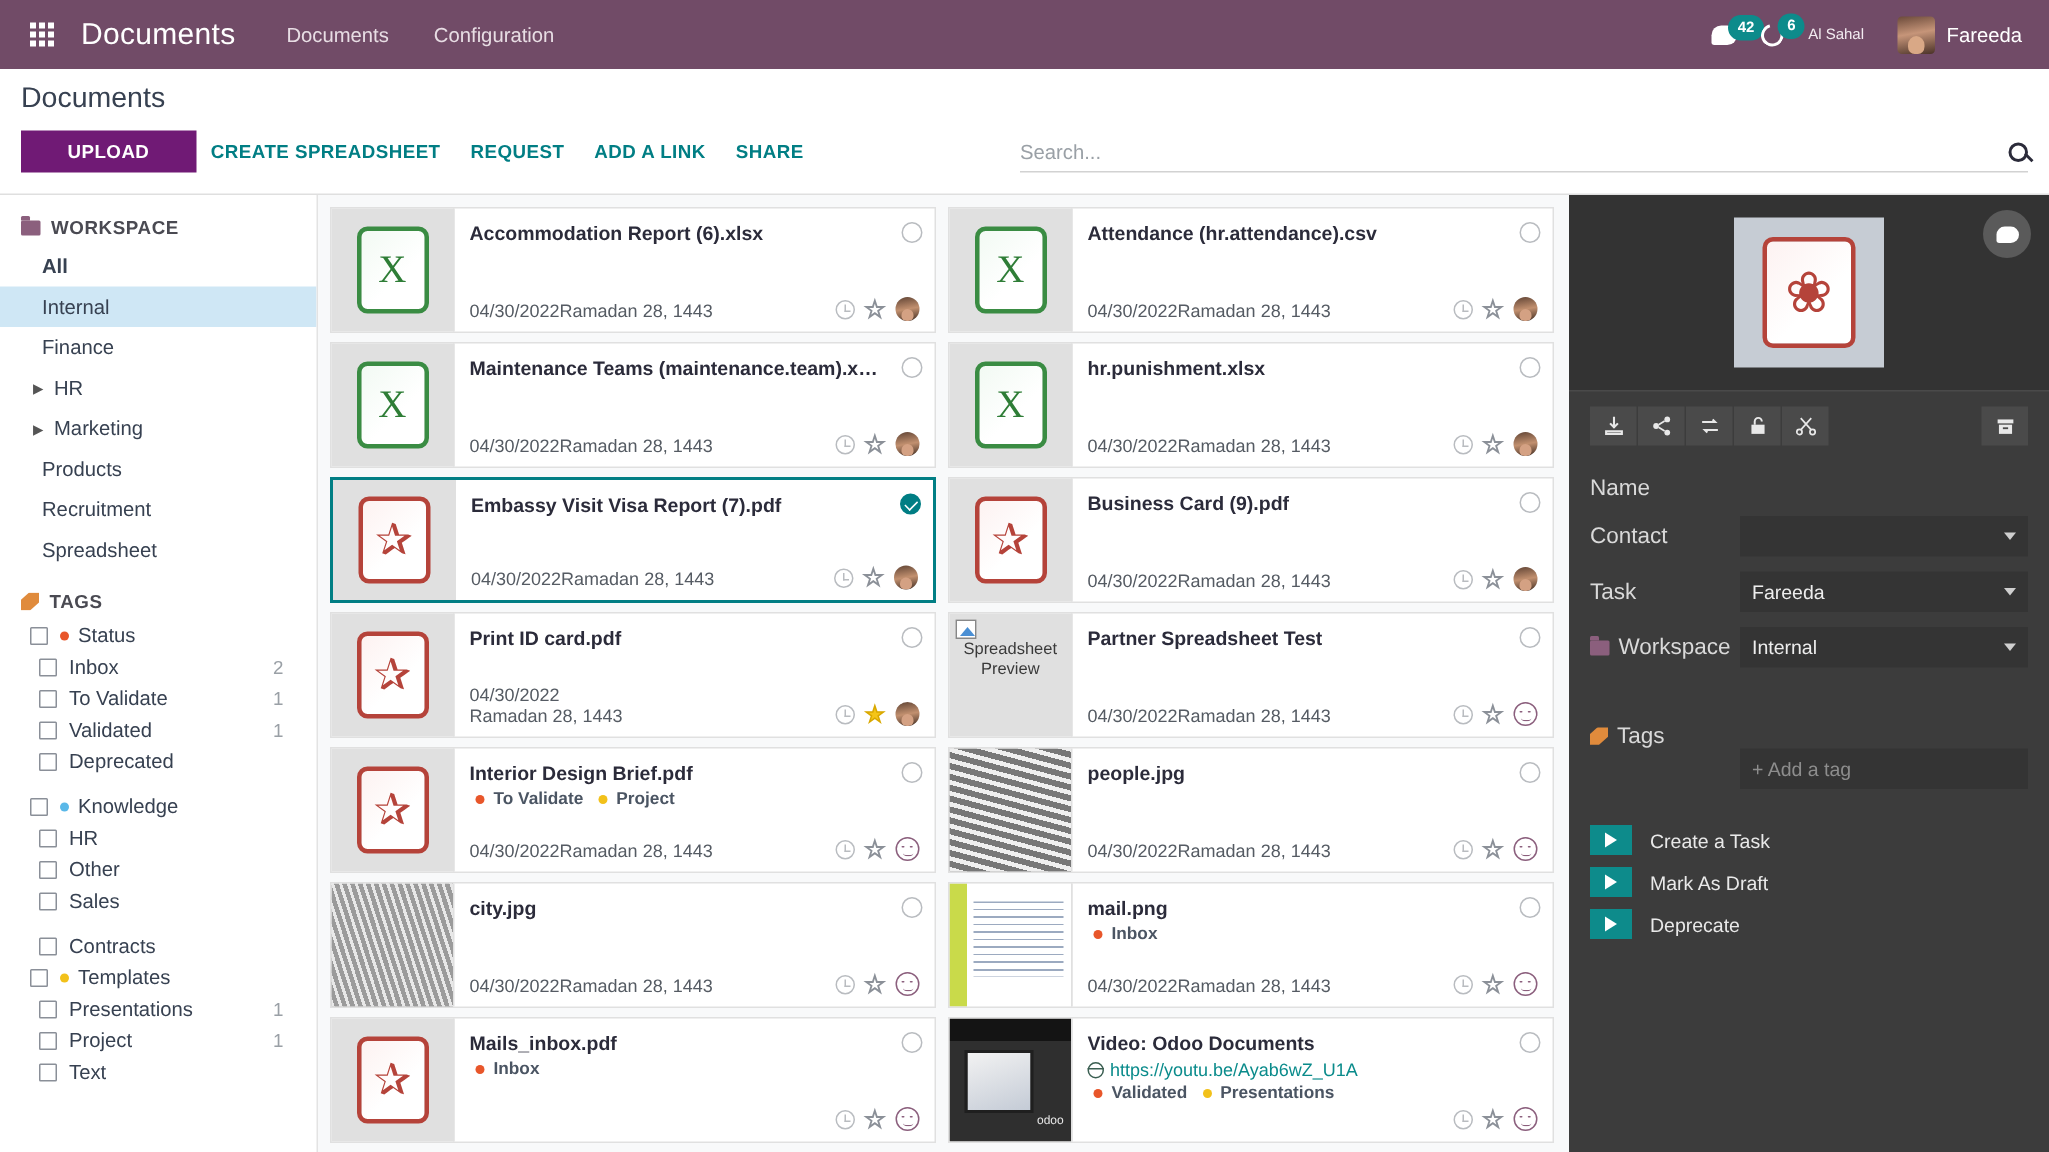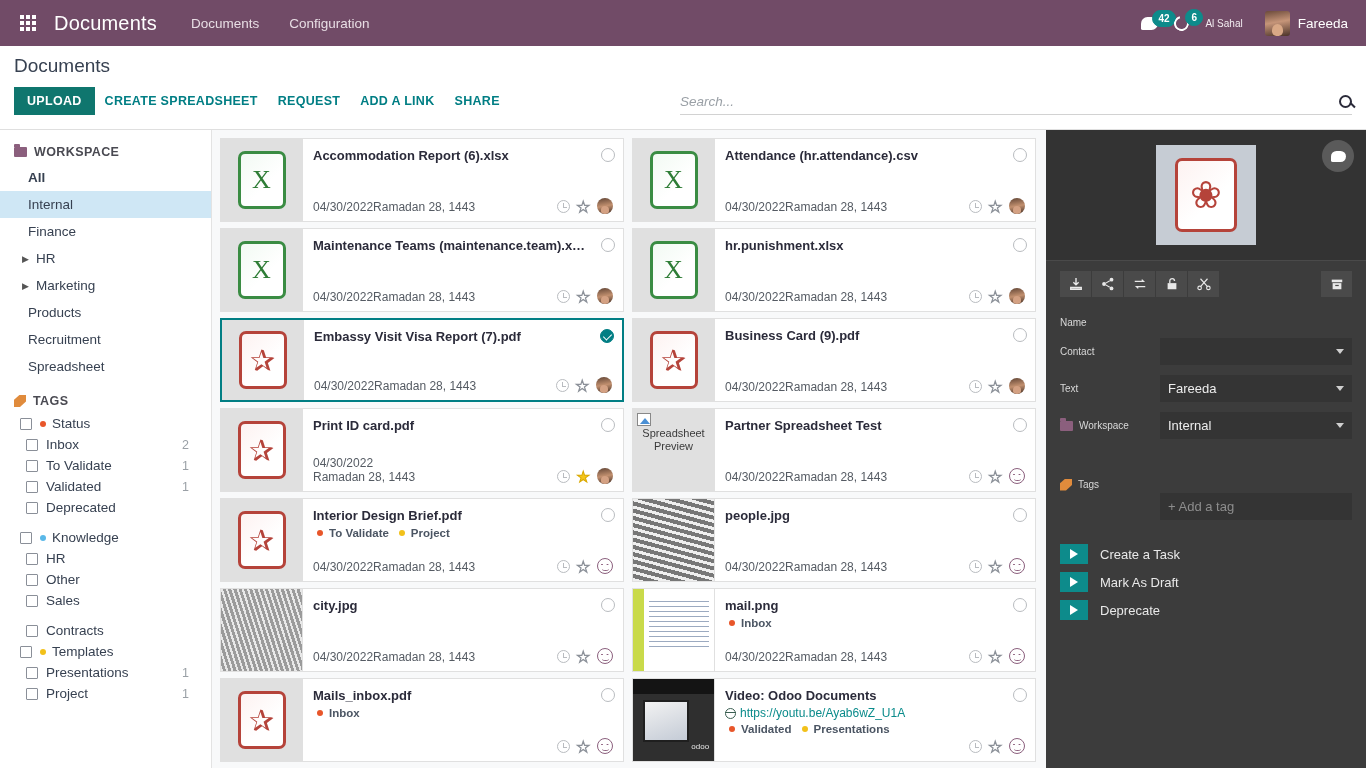--- a/index.html
+++ b/index.html
@@ -41,27 +41,27 @@
     background:#d9a886; border-radius:50% 50% 40% 40%; }
   .user-name { font-size: 13.5px; color: #fff; }
 
   
   .control-panel { background: #fff; border-bottom: 1px solid #dfdfdf; padding: 0; position: relative; height: 84px; }
   .cp-row1 { display: flex; align-items: flex-start; padding: 9px 14px 0 14px; }
   .page-title { font-size: 19px; color: #374151; font-weight: 400; }
   .search-area { position: absolute; left: 680px; top: 48px; width: 672px; }
   .search-wrap { display: flex; align-items: center; border-bottom: 1px solid #d2d2d2; padding-bottom: 5px; }
   .search-input { flex: 1; border: 0; outline: 0; font-size: 13.5px; color: #374151;
-    font-family: "Liberation Sans", sans-serif; background: transparent; font-style: italic; }
+    font-family: "Liberation Sans", sans-serif; background: transparent; }
   .search-input::placeholder { color: #9aa0a6; }
   .search-icon { width: 13px; height: 13px; border: 2px solid #2b2b3a; border-radius: 50%; position: relative; margin-left: 8px; }
   .search-icon::after { content:""; position:absolute; width:7px; height:2px; background:#2b2b3a;
     transform: rotate(45deg); right:-6px; bottom:0px; }
   .cp-row2 { display: flex; align-items: center; padding: 10px 14px 0 14px; }
-  .btn-primary { background: #0f766e; color: #fff; border: 0; padding: 7px 13px;
+  .btn-primary { background: #701a75; color: #fff; border: 0; padding: 7px 31px;
     font-size: 12.5px; font-weight: 700; letter-spacing: .3px; cursor: pointer;
     font-family: "Liberation Sans", sans-serif; }
   .btn-link { background: transparent; border: 0; color: #017e84; padding: 7px 10px;
     font-size: 12.5px; font-weight: 700; letter-spacing: .3px; cursor: pointer;
     font-family: "Liberation Sans", sans-serif; }
   .filter-group { position: absolute; left: 690px; top: 96px; display: flex; gap: 18px; }
   .filter-btn { color: #017e84; font-size: 12.5px; cursor: pointer; display: flex; align-items: center; gap: 4px; }
   .pager-group { position: absolute; right: 14px; top: 92px; display: flex; align-items: center; gap: 8px; }
   .pager-text { font-size: 13px; color: #4b5563; }
   .pager-arrow { color: #3aa3a3; font-size: 16px; cursor: pointer; padding: 0 4px; line-height: 1; }
@@ -181,21 +181,21 @@
     border-radius: 50%; background: #5a5a5a; display: flex; align-items: center;
     justify-content: center; cursor: pointer; }
   .chat-fab-ico { width: 15px; height: 11px; background: #fff; border-radius: 6px 6px 6px 2px; }
   .rp-toolbar { background: #3c3c3c; padding: 10px 14px; display: flex; align-items: center;
     border-top: 1px solid #4a4a4a; }
   .tb-btn { width: 31px; height: 26px; background: #4a4a4a; display: flex; align-items: center;
     justify-content: center; cursor: pointer; margin-right: 1px; }
   .tb-btn.last { margin-left: auto; margin-right: 0; }
   .rp-form { padding: 10px 14px 4px 14px; }
   .form-row { display: flex; align-items: center; margin-bottom: 10px; }
-  .form-label { width: 100px; font-size: 10px; color: #d9d9d9; display: flex; align-items: center; gap: 6px; }
+  .form-label { width: 100px; font-size: 15px; color: #d9d9d9; display: flex; align-items: center; gap: 6px; }
   .form-field { flex: 1; background: #343434; height: 27px; display: flex; align-items: center;
     padding: 0 8px; font-size: 13px; color: #ededed; position: relative; cursor: text;
     white-space: nowrap; overflow: hidden; }
   .form-field.placeholder { color: #8d8d8d; margin-top: 44px; }
   .caret-down { position: absolute; right: 8px; width: 0; height: 0; border-left: 4px solid transparent;
     border-right: 4px solid transparent; border-top: 5px solid #cfcfcf; }
   .rp-actions { padding: 10px 14px; }
   .act-header { display: flex; align-items: center; gap: 8px; font-size: 13px; color: #e6e6e6;
     margin-bottom: 10px; cursor: pointer; }
   .tri-teal { width: 0; height: 0; border-top: 6px solid transparent; border-bottom: 6px solid transparent;
@@ -401,20 +401,24 @@
         <div class="sb-tag-row child">
           <span class="cbx"></span>
           <span>Presentations</span>
           <span class="tag-count">1</span>
         </div>
         <div class="sb-tag-row child">
           <span class="cbx"></span>
           <span>Project</span>
           <span class="tag-count">1</span>
         </div>
+        <div class="sb-tag-row child">
+          <span class="cbx"></span>
+          <span>Text</span>
+        </div>
         <div class="sb-gap"></div>
       </div>
   </div>
 
   <div class="kanban-wrap">
     <div class="kanban-grid" id="kanban-grid">
         <div class="doc-card">
           <div class="card-thumb">
             <div class="file-ico">X</div>
           </div>
@@ -732,21 +736,21 @@
         <div class="form-label">Name</div>
       </div>
       <div class="form-row">
         <div class="form-label">Contact</div>
         <div class="form-field">
           <span></span>
           <span class="caret-down"></span>
         </div>
       </div>
       <div class="form-row">
-        <div class="form-label">Text</div>
+        <div class="form-label">Task</div>
         <div class="form-field">
           <span>Fareeda</span>
           <span class="caret-down"></span>
         </div>
       </div>
       <div class="form-row">
         <div class="form-label">
           <span class="folder-ico"></span>
           <span>Workspace</span>
         </div>

